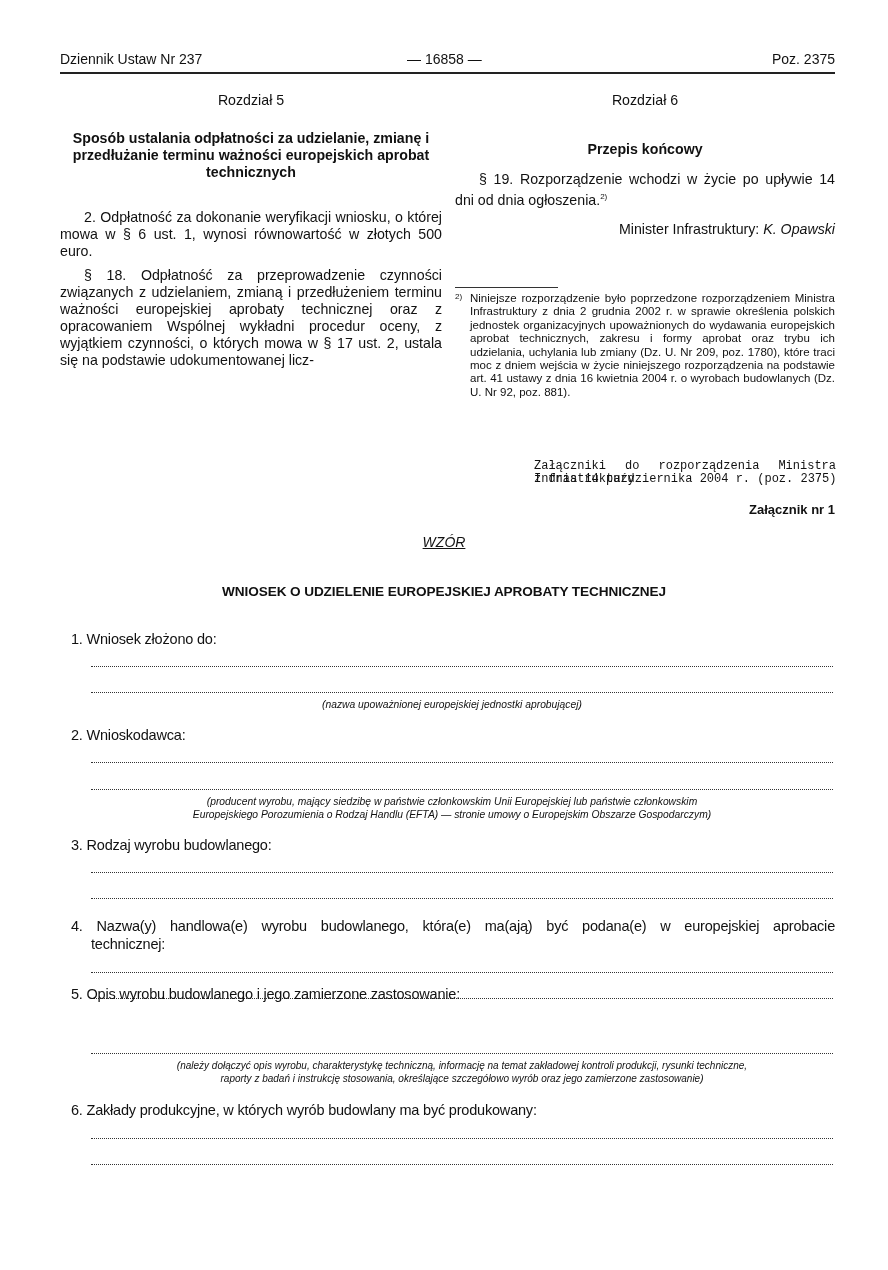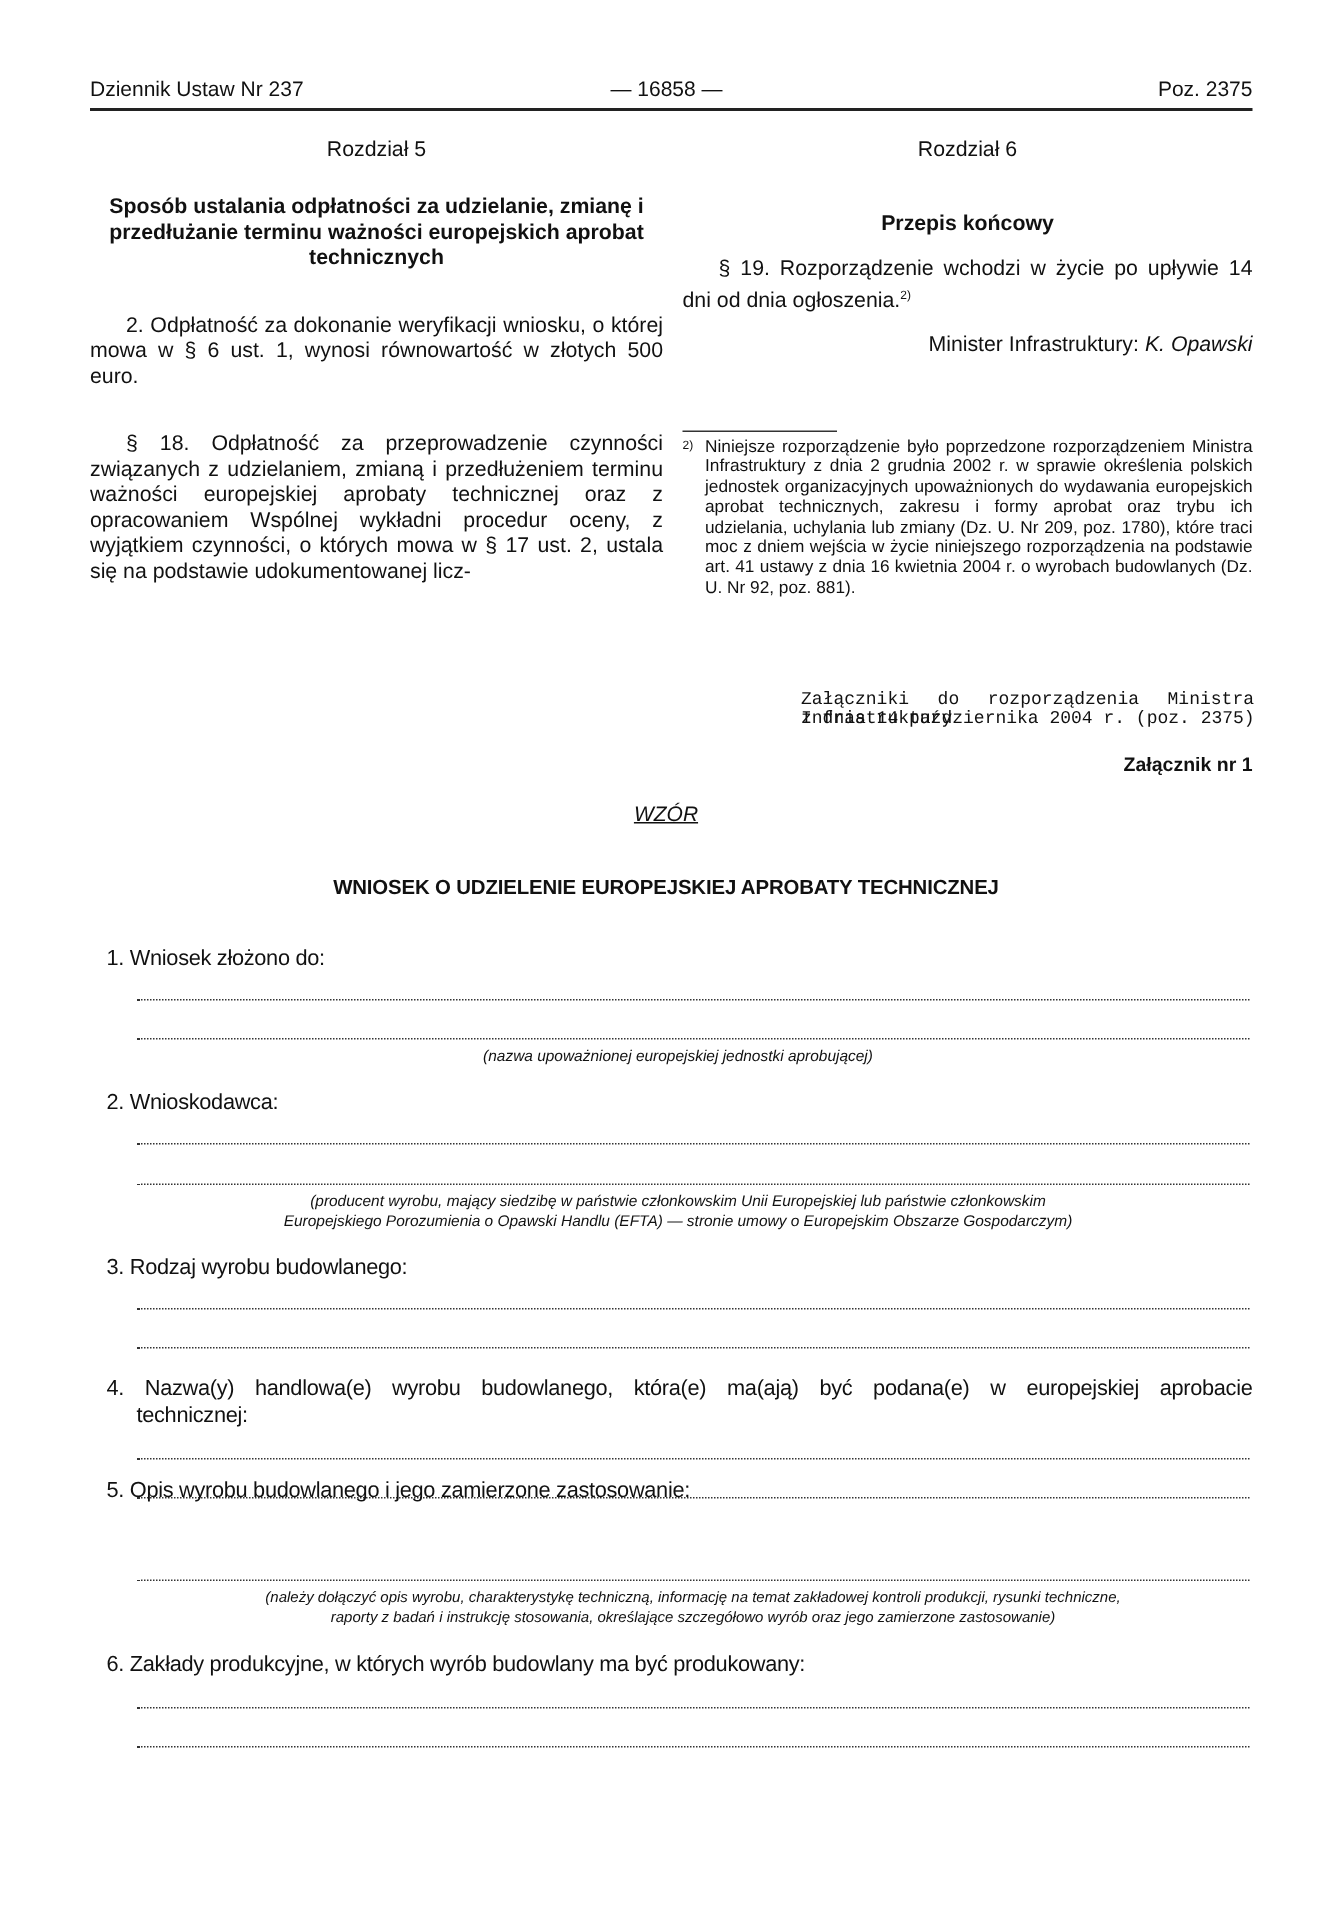--- a/index.html
+++ b/index.html
@@ -26,21 +26,21 @@
 <body>
 
 <div class="abs hdr" style="left:60px;">Dziennik Ustaw Nr 237</div>
 <div class="abs hdr" style="left:407px;">— 16858 —</div>
 <div class="abs hdr" style="right:53px;">Poz. 2375</div>
 <div class="hdr-rule"></div>
 
 <div class="col" style="left:60px; top:92px; width:382px;">
   <p class="center" style="margin-bottom:21px;">Rozdział 5</p>
   <p class="center bold" style="margin-bottom:28px; padding:0 4px;">Sposób ustalania odpłatności za udzielanie, zmianę i przedłużanie terminu ważności europejskich aprobat technicznych</p>
-  <p class="indent" style="margin-bottom:28px;">2. Odpłatność za dokonanie weryfikacji wniosku, o której mowa w § 6 ust. 1, wynosi równowartość w złotych 500 euro.</p>
+  <p class="indent" style="margin-bottom:7px;">2. Odpłatność za dokonanie weryfikacji wniosku, o której mowa w § 6 ust. 1, wynosi równowartość w złotych 500 euro.</p>
   <p class="indent">§ 18. Odpłatność za przeprowadzenie czynności związanych z udzielaniem, zmianą i przedłużeniem terminu ważności europejskiej aprobaty technicznej oraz z opracowaniem Wspólnej wykładni procedur oceny, z wyjątkiem czynności, o których mowa w § 17 ust. 2, ustala się na podstawie udokumentowanej licz-</p>
 </div>
 
 <div class="col" style="left:455px; top:92px; width:380px;">
   <p class="center" style="margin-bottom:32px;">Rozdział 6</p>
   <p class="center bold" style="margin-bottom:13px;">Przepis końcowy</p>
   <p class="indent" style="margin-bottom:12px;"><span>§ 19. Rozporządzenie wchodzi w życie po upływie 14 dni od dnia ogłoszenia.</span><sup>2)</sup></p>
   <p style="text-align:right;"><span>Minister Infrastruktury:</span> <span class="ital">K. Opawski</span></p>
 </div>
 <div class="fn-rule"></div>
@@ -58,21 +58,21 @@
 
 <div class="q" style="top:630px;">1. Wniosek złożono do:</div>
 <div class="dots" style="top:666px;"></div>
 <div class="dots" style="top:692px;"></div>
 <div class="hint" style="top:698px;">(nazwa upoważnionej europejskiej jednostki aprobującej)</div>
 
 <div class="q" style="top:726px;">2. Wnioskodawca:</div>
 <div class="dots" style="top:762px;"></div>
 <div class="dots" style="top:789px;"></div>
 <div class="hint" style="top:795px;">(producent wyrobu, mający siedzibę w państwie członkowskim Unii Europejskiej lub państwie członkowskim</div>
-<div class="hint" style="top:808px;">Europejskiego Porozumienia o Opawski Handlu (EFTA) — stronie umowy o Europejskim Obszarze Gospodarczym)</div>
+<div class="hint" style="top:808px;">Europejskiego Porozumienia o Rodzaj Handlu (EFTA) — stronie umowy o Europejskim Obszarze Gospodarczym)</div>
 
 <div class="q" style="top:836px;">3. Rodzaj wyrobu budowlanego:</div>
 <div class="dots" style="top:872px;"></div>
 <div class="dots" style="top:898px;"></div>
 
 <div class="q" style="top:917px; width:764px; text-align:justify; text-align-last:justify;">4. Nazwa(y) handlowa(e) wyrobu budowlanego, która(e) ma(ają) być podana(e) w europejskiej aprobacie</div>
 <div class="q" style="top:935px; left:91px;">technicznej:</div>
 <div class="dots" style="top:972px;"></div>
 <div class="dots" style="top:998px;"></div>
 

